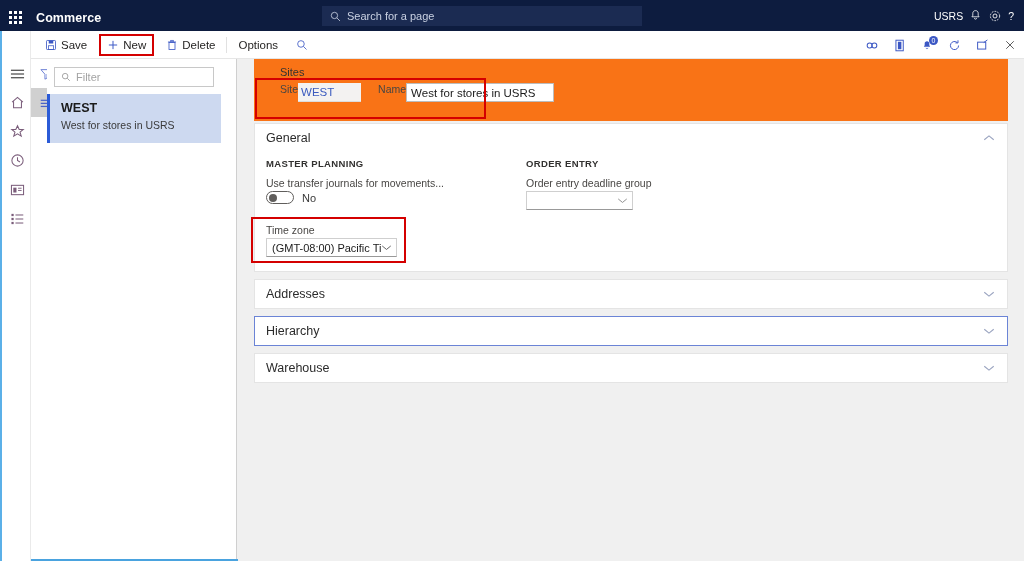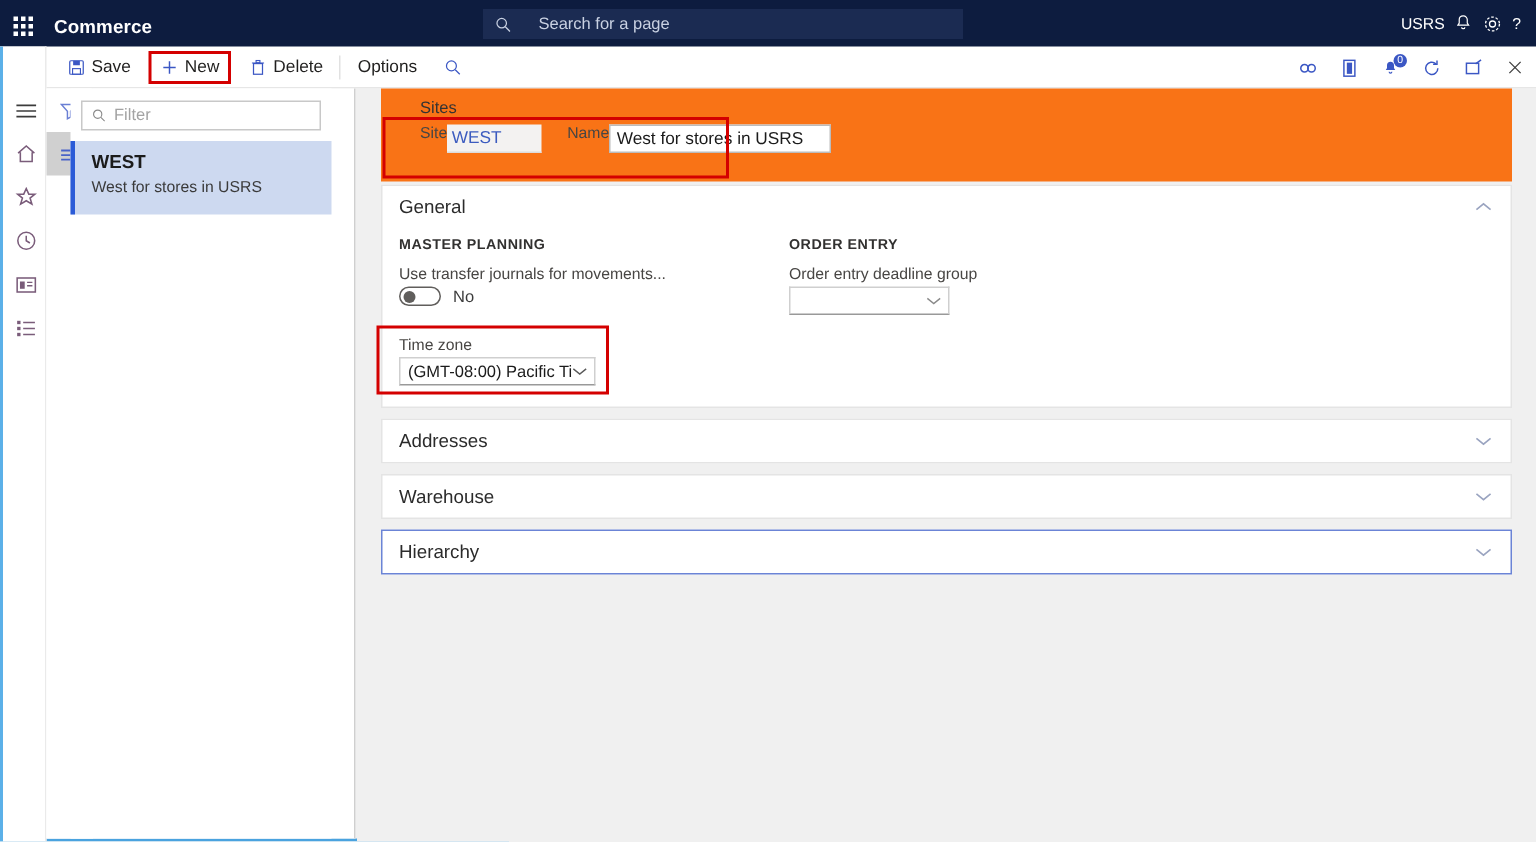--- a/index.html
+++ b/index.html
@@ -42,21 +42,21 @@
   }
   .topsearch {
     position: absolute; left: 322px; top: 6px;
     width: 320px; height: 20px;
     background: #1b2b52;
     display: flex; align-items: center;
     padding-left: 8px;
     cursor: text;
   }
   .topsearch .mag { margin-right: 6px; display:flex; }
-  .topsearch-text { font-size: 11px; color: #c9d1e2; margin-left: 12px; }
+  .topsearch-text { font-size: 11px; color: #c9d1e2; }
   .topright {
     position: absolute; right: 10px; top: 0; height: 31px;
     display: flex; align-items: center; gap: 6px;
   }
   .topright .tr-item {
     font-size: 10.5px; color: #ffffff;
     display: flex; align-items: center; justify-content: center;
     cursor: pointer; height: 31px;
   }
   .help-glyph { font-size: 14px; }
@@ -550,36 +550,36 @@
       <div class="section-head">
         <span class="section-title">Addresses</span>
         <span class="chev">
           <svg width="12" height="8" viewBox="0 0 14 9">
               <path d="M1.5 2.5 7 7l5.5-4.5" fill="none" stroke="#9aa4c0" stroke-width="1.3"></path>
             </svg>
         </span>
       </div>
     </div>
 
+    <div class="section focused">
+      <div class="section-head">
+        <span class="section-title">Hierarchy</span>
+        <span class="chev">
+          <svg width="12" height="8" viewBox="0 0 14 9">
+              <path d="M1.5 2.5 7 7l5.5-4.5" fill="none" stroke="#9aa4c0" stroke-width="1.3"></path>
+            </svg>
+        </span>
+      </div>
+    </div>
+
     <div class="section">
       <div class="section-head">
         <span class="section-title">Warehouse</span>
         <span class="chev">
           <svg width="12" height="8" viewBox="0 0 14 9">
               <path d="M1.5 2.5 7 7l5.5-4.5" fill="none" stroke="#9aa4c0" stroke-width="1.3"></path>
             </svg>
         </span>
       </div>
     </div>
 
-    <div class="section focused">
-      <div class="section-head">
-        <span class="section-title">Hierarchy</span>
-        <span class="chev">
-          <svg width="12" height="8" viewBox="0 0 14 9">
-              <path d="M1.5 2.5 7 7l5.5-4.5" fill="none" stroke="#9aa4c0" stroke-width="1.3"></path>
-            </svg>
-        </span>
-      </div>
-    </div>
-
   </div>
 </div>
 
 </body></html>

